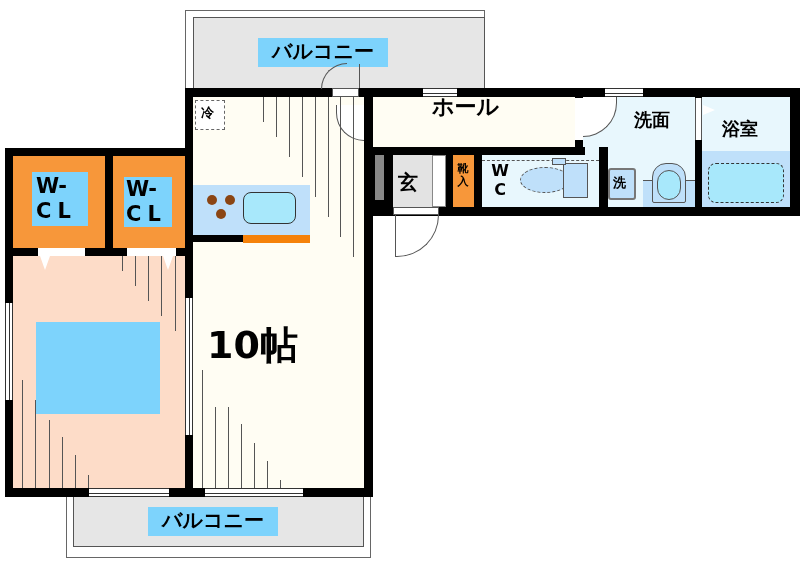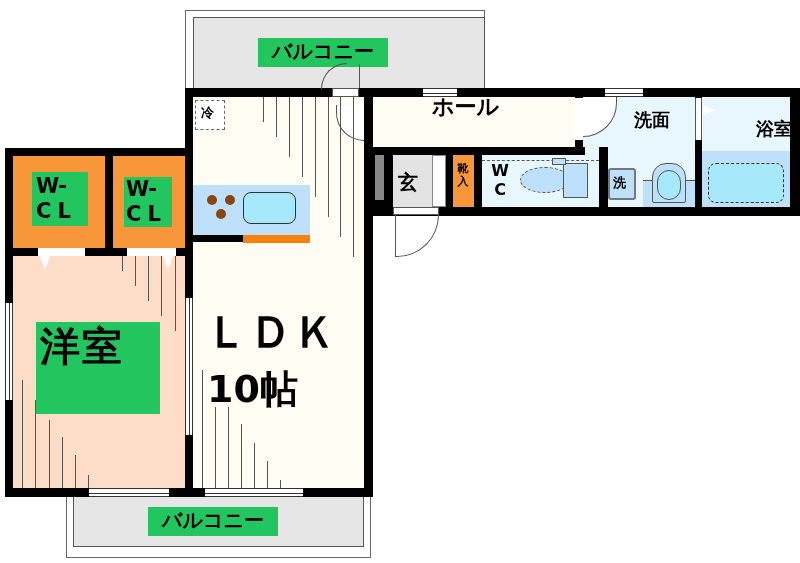--- a/index.html
+++ b/index.html
@@ -1,19 +1,19 @@
 <!DOCTYPE html>
 <html><head>
 <meta charset="utf-8">
 <style>
   html, body { margin:0; padding:0; background:#ffffff; }
   body { width:800px; height:563px; position:relative; overflow:hidden; font-family:"DejaVu Sans","Liberation Sans",sans-serif; }
   .abs { position:absolute; box-sizing:border-box; }
   .wall { background:#000; }
-  .lbl { position:absolute; background:#22c55e; color:#000; font-weight:bold; line-height:1; white-space:nowrap; text-align:center; }
+  .lbl { position:absolute; background:#7dd3fc; color:#000; font-weight:bold; line-height:1; white-space:nowrap; text-align:center; }
   .vline { position:absolute; width:1px; background:#555; }
   .win { position:absolute; background:#fff; box-sizing:border-box; }
   .win.h { border-top:1px solid #333; border-bottom:1px solid #333; }
   .win.h::after { content:""; position:absolute; left:0; right:0; top:50%; height:1px; background:#333; }
   .win.v { border-left:1px solid #333; border-right:1px solid #333; }
   .win.v::after { content:""; position:absolute; top:0; bottom:0; left:50%; width:1px; background:#333; }
 </style>
 </head>
 <body>
 
@@ -170,37 +170,35 @@
 <div class="lbl" style="left:32px;top:172px;width:52px;height:54px;font-size:21px;text-align:left;padding-left:4px;">
   <div style="margin-top:4px;">W-</div>
   <div style="margin-top:4px;letter-spacing:6px;">CL</div>
 </div>
 <div class="lbl" style="left:124px;top:177px;width:46px;height:50px;font-size:21px;text-align:left;padding-left:2px;">
   <div style="margin-top:2px;">W-</div>
   <div style="margin-top:4px;letter-spacing:6px;">CL</div>
 </div>
 
 <div class="lbl" style="left:36px;top:322px;width:120px;height:92px;text-align:left;padding-left:4px;">
-  <div style="font-size:40px;margin-top:4px;letter-spacing:2px;">洋室</div>
 </div>
 
 <div class="lbl" style="left:205px;top:310px;width:150px;height:100px;text-align:left;background:transparent;">
-  <div style="font-size:44px;">ＬＤＫ</div>
   <div style="font-size:38px;margin-top:16px;padding-left:2px;">10帖</div>
 </div>
 
 <div class="lbl" style="left:432px;top:96px;font-size:22px;background:transparent;">ホール</div>
 
 <div class="lbl" style="left:398px;top:172px;font-size:20px;background:transparent;">玄</div>
 
 <div class="lbl" style="left:454px;top:163px;width:18px;font-size:11px;background:transparent;">
   <div>靴</div>
   <div style="margin-top:2px;">入</div>
 </div>
 
 <div class="lbl" style="left:489px;top:163px;width:22px;font-size:16px;background:transparent;">
   <div>W</div>
   <div style="margin-top:3px;">C</div>
 </div>
 
 <div class="lbl" style="left:634px;top:111px;font-size:18px;background:transparent;">洗面</div>
 
-<div class="lbl" style="left:756px;top:120px;font-size:18px;background:transparent;">浴室</div>
+<div class="lbl" style="left:722px;top:120px;font-size:18px;background:transparent;">浴室</div>
 
 </body></html>

